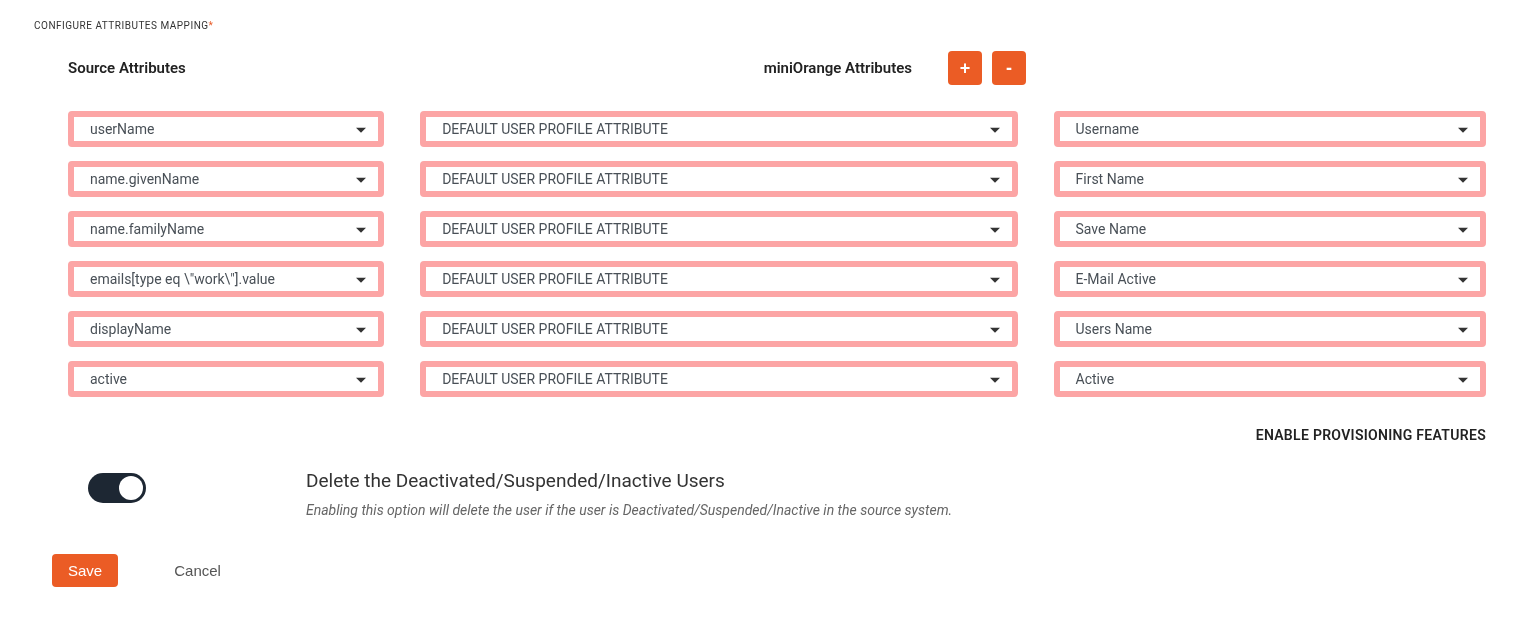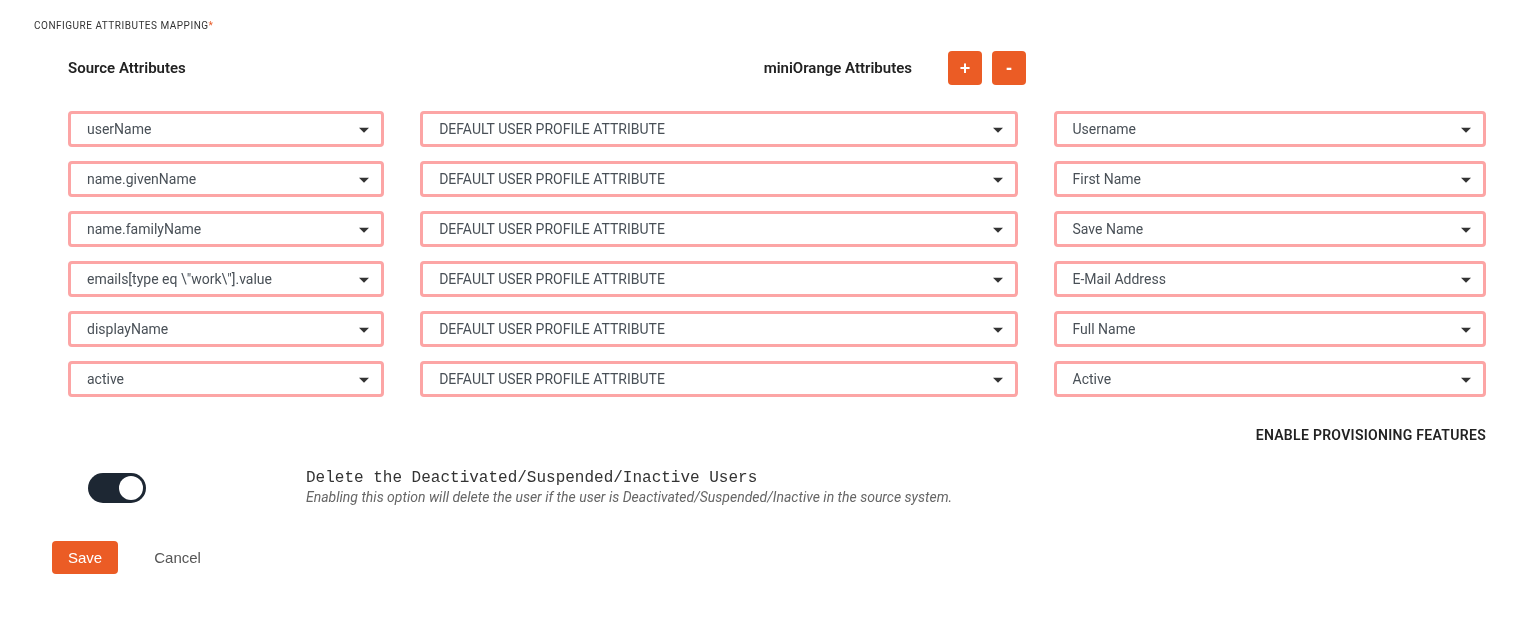--- a/index.html
+++ b/index.html
@@ -65,21 +65,21 @@
   }
   .select-wrap {
     position: relative;
   }
   .select-wrap.col-source { width: 326px; margin-right: 36px; }
   .select-wrap.col-mini   { width: 616px; margin-right: 36px; }
   .select-wrap.col-target { width: 446px; }
   .select-box {
     width: 100%;
     height: 36px;
-    border: 3px solid #fca5a5;
+    border: 6px solid #fca5a5;
     border-radius: 4px;
     background: #fff;
     padding: 0 30px 0 16px;
     font-size: 14px;
     color: #495057;
     display: flex;
     align-items: center;
     cursor: pointer;
     position: relative;
   }
@@ -127,34 +127,34 @@
     right: 3px;
     width: 24px;
     height: 24px;
     background: #fff;
     border-radius: 50%;
   }
   .prov-text {
     flex: 1;
   }
   .prov-label {
-    font-size: 16px;
+    font-size: 19px;
     color: #333;
-    margin-bottom: 2px;
-    font-family: Liberation Mono, monospace;
+    margin-bottom: 10px;
   }
   .prov-desc {
     font-size: 14px;
     font-style: italic;
     color: #666;
   }
   .actions {
     padding-left: 18px;
     display: flex;
     align-items: center;
+    gap: 20px;
   }
   .btn-save {
     background: #eb5c25;
     color: #fff;
     border: none;
     border-radius: 4px;
     padding: 8px 16px;
     font-size: 15px;
     cursor: pointer;
   }
@@ -219,32 +219,32 @@
         </div>
       </div>
       <div class="mapping-row">
         <div class="select-wrap col-source">
           <div class="select-box">emails[type eq \"work\"].value</div>
         </div>
         <div class="select-wrap col-mini">
           <div class="select-box">DEFAULT USER PROFILE ATTRIBUTE</div>
         </div>
         <div class="select-wrap col-target">
-          <div class="select-box">E-Mail Address</div>
+          <div class="select-box">E-Mail Active</div>
         </div>
       </div>
       <div class="mapping-row">
         <div class="select-wrap col-source">
           <div class="select-box">displayName</div>
         </div>
         <div class="select-wrap col-mini">
           <div class="select-box">DEFAULT USER PROFILE ATTRIBUTE</div>
         </div>
         <div class="select-wrap col-target">
-          <div class="select-box">Full Name</div>
+          <div class="select-box">Users Name</div>
         </div>
       </div>
       <div class="mapping-row">
         <div class="select-wrap col-source">
           <div class="select-box">active</div>
         </div>
         <div class="select-wrap col-mini">
           <div class="select-box">DEFAULT USER PROFILE ATTRIBUTE</div>
         </div>
         <div class="select-wrap col-target">

